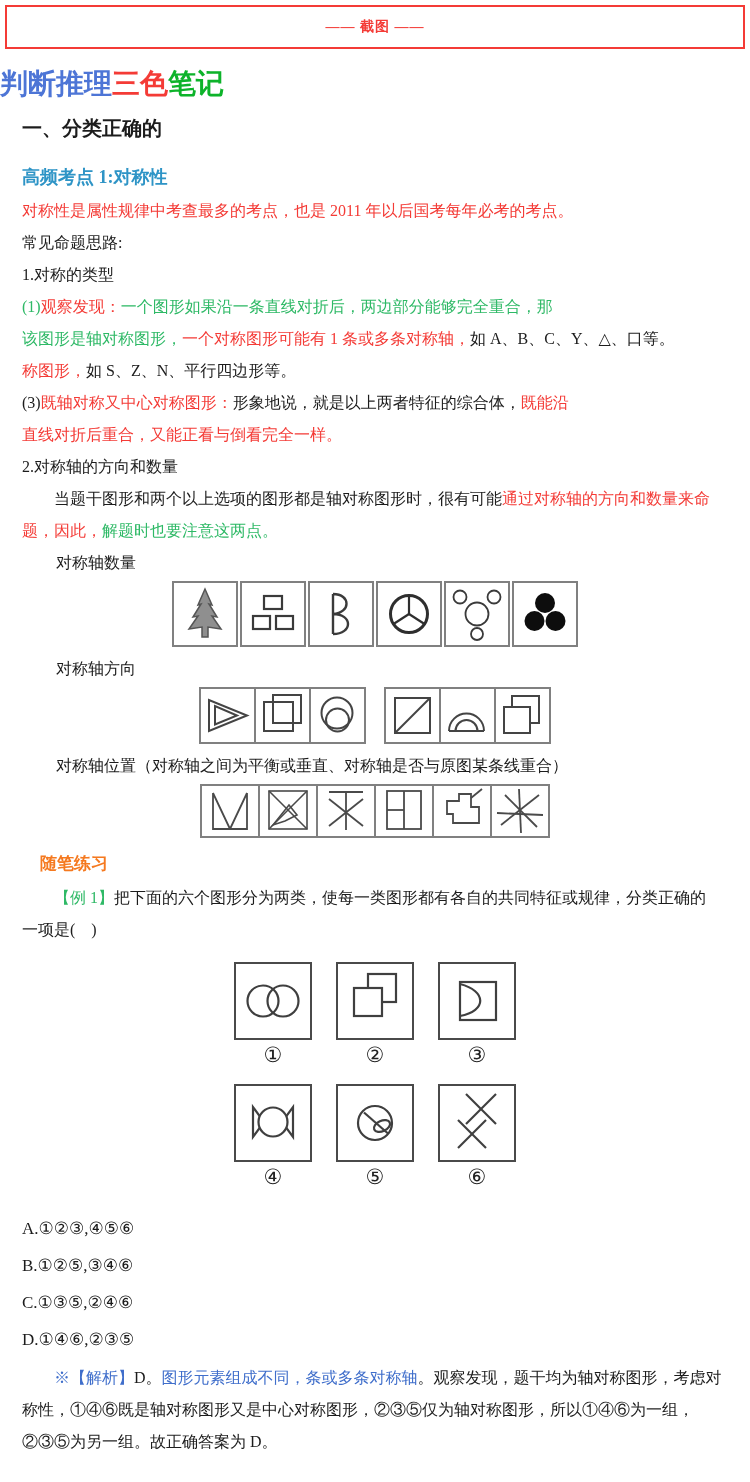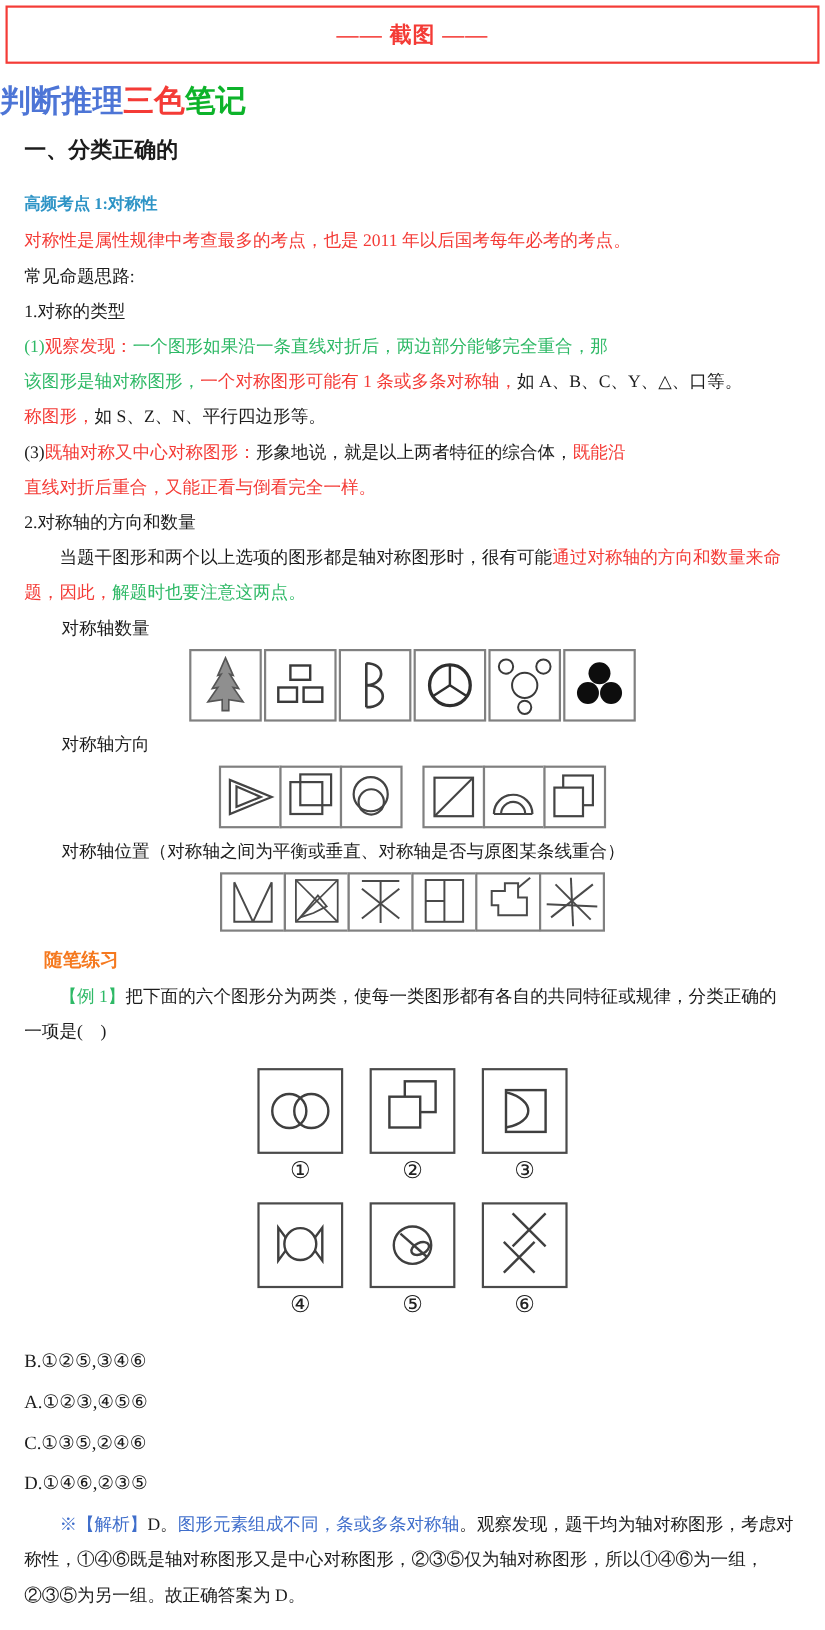--- a/index.html
+++ b/index.html
@@ -4,24 +4,24 @@
 <style>
   :root{
     --red:#f43b36; --green:#2eb966; --blue:#3f6ecb; --teal:#2e94c6;
     --orange:#f5791f; --ink:#1c1c1c; --title_blue:#4d75d6; --title_green:#0db32a;
     --box_border:#808080; --stroke:#4a4a4a;
   }
   html,body{margin:0;padding:0;background:#fff;}
   body{font-family:"Liberation Serif","DejaVu Serif",serif;color:var(--ink);}
   .page{width:750px;min-height:1482px;box-sizing:border-box;background:#fff;overflow:hidden;}
   .banner{margin:5px 5px 0;border:2px solid var(--red);text-align:center;
-          padding:11px 16px;font-weight:bold;font-size:20px;color:var(--red);letter-spacing:1px;}
+          padding:11px 16px;font-weight:bold;font-size:14px;color:var(--red);letter-spacing:1px;}
   .title{margin:18px 0 0;text-align:left;font-size:28px;font-weight:bold;line-height:34px;}
   .section{margin:14px 0 0 22px;font-size:20px;font-weight:bold;line-height:26px;}
-  .topic{margin:24px 0 0 22px;font-size:15px;font-weight:bold;color:var(--teal);line-height:24px;}
+  .topic{margin:24px 0 0 22px;font-size:18px;font-weight:bold;color:var(--teal);line-height:24px;}
   .body-text{margin:6px 22px 0;font-size:16px;line-height:32px;}
   .ln{margin:0;white-space:nowrap;}
   .ind1{text-indent:2em;}
   .ind2{padding-left:34px;}
   .t-red{color:var(--red);} .t-green{color:var(--green);} .t-black{color:var(--ink);}
   .t-blue{color:var(--blue);} .t-orange{color:var(--orange);}
   .t-title_blue{color:var(--title_blue);} .t-title_green{color:var(--title_green);}
   .practice-line{margin:14px 22px 0;padding-left:18px;font-size:17px;font-weight:bold;line-height:24px;}
   .figrow{display:flex;justify-content:center;margin-top:2px;}
   .fcell{border:2px solid var(--box_border);background:#fff;box-sizing:content-box;}
@@ -317,22 +317,22 @@
             <line x1="18" y1="34" x2="46" y2="62"></line>
             <line x1="46" y1="34" x2="18" y2="62"></line>
           </g>
         </svg>
       </div>
       <div class="qlabel">⑥</div>
     </div>
   </div>
 
   <div class="options">
+    <p class="ln"><span class="t-black">A.①②③,④⑤⑥</span></p>
     <p class="ln"><span class="t-black">B.①②⑤,③④⑥</span></p>
-    <p class="ln"><span class="t-black">A.①②③,④⑤⑥</span></p>
     <p class="ln"><span class="t-black">C.①③⑤,②④⑥</span></p>
     <p class="ln"><span class="t-black">D.①④⑥,②③⑤</span></p>
   </div>
 
   <div class="analysis">
     <p class="ln ind1"><span class="t-blue">※【解析】</span><span class="t-black">D。</span><span class="t-blue">图形元素组成不同，条或多条对称轴</span><span class="t-black">。观察发现，题干均为轴对称图形，考虑对</span></p>
     <p class="ln"><span class="t-black">称性，①④⑥既是轴对称图形又是中心对称图形，②③⑤仅为轴对称图形，所以①④⑥为一组，</span></p>
     <p class="ln"><span class="t-black">②③⑤为另一组。故正确答案为 D。</span></p>
   </div>
 

